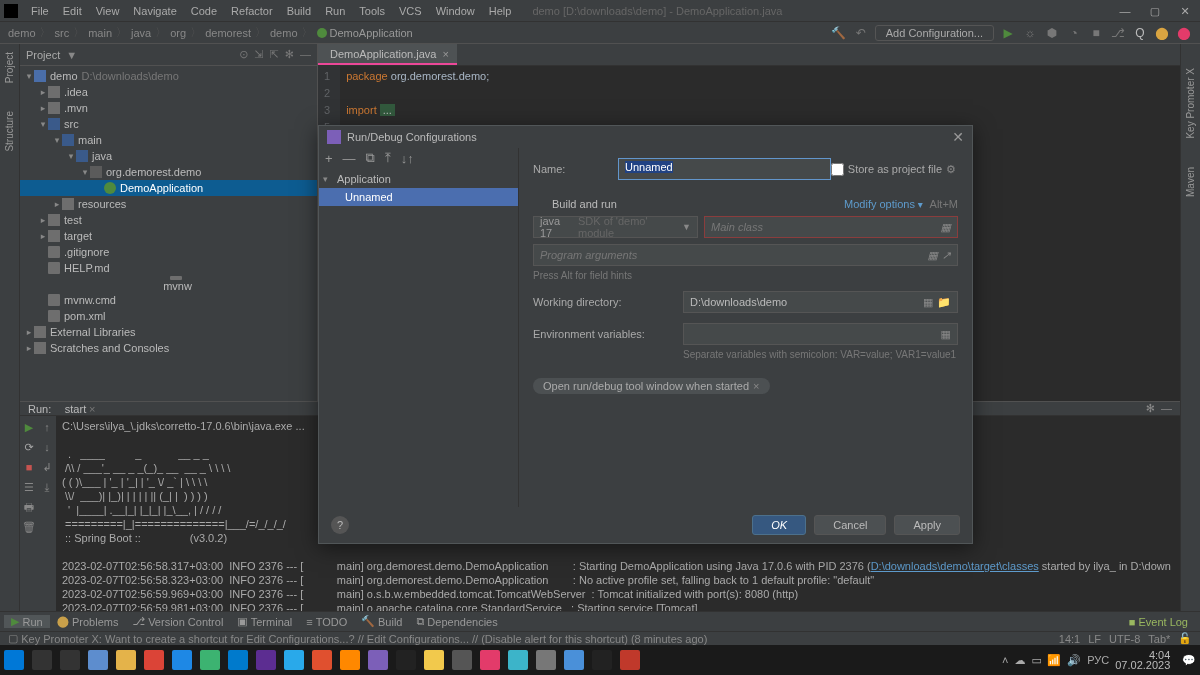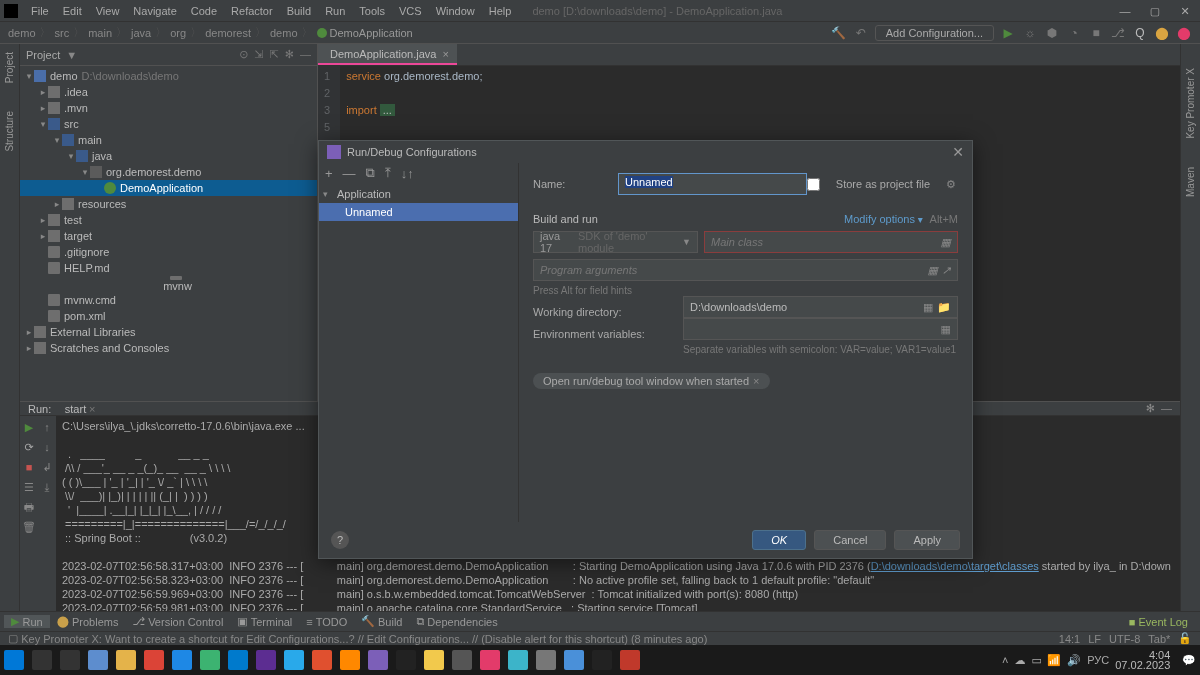--- a/index.html
+++ b/index.html
@@ -48,52 +48,52 @@
 .code { display:flex; font-family:Consolas,monospace; font-size:12px; }
 .gnum { background:#313335; color:#606366; padding:2px 10px 2px 6px; text-align:right; line-height:17px; }
 .src { padding:2px 6px; line-height:17px; }
 .kw { color:#cc7832; }
 .pk { color:#a9b7c6; }
 .an { color:#bbb529; }
 .hl { background:#32593d; padding:0 3px; }
 .rgutter { width:20px; background:#3c3f41; border-left:1px solid #323232; display:flex; flex-direction:column; align-items:center; padding-top:20px; gap:20px; }
 
 
-.dialog { position:absolute; left:318px; top:140px; width:655px; height:419px; background:#3c3f41; border:1px solid #515658; box-shadow:0 4px 20px rgba(0,0,0,.5); display:flex; flex-direction:column; z-index:20; }
+.dialog { position:absolute; left:318px; top:125px; width:655px; height:419px; background:#3c3f41; border:1px solid #515658; box-shadow:0 4px 20px rgba(0,0,0,.5); display:flex; flex-direction:column; z-index:20; }
 .dtitle { height:22px; display:flex; align-items:center; padding:0 8px; background:#3c3f41; }
 .dtitle .ic-app { width:14px;height:14px;background:#7c5fb8;margin-right:6px; }
 .dtitle .x { margin-left:auto; color:#999; font-size:14px; }
 .dbody { flex:1; display:flex; }
 .dleft { width:200px; border-right:1px solid #323232; display:flex; flex-direction:column; }
 .dtb { height:20px; display:flex; align-items:center; gap:10px; padding:0 6px; color:#999; }
 .dtb .btn { font-size:13px; }
 .dtree { flex:1; padding-top:2px; }
 .drow { display:flex; align-items:center; height:18px; padding-left:4px; }
 .drow .tw { width:10px; color:#888; font-size:9px; }
 .drow.sel { background:#4b6eaf; color:#fff; }
 .dright { flex:1; padding:10px 14px; display:flex; flex-direction:column; }
 .fr { display:flex; align-items:center; margin-bottom:8px; }
 .fr label { width:85px; color:#aaa; }
 .tin { flex:1; background:#45494a; border:1px solid #6296cc; color:#fff; padding:2px 6px; height:22px; }
-.chk { margin-left:auto; display:flex; align-items:center; gap:16px; color:#aaa; }
+.chk { margin-left:auto; display:flex; align-items:center; gap:4px; color:#aaa; }
 .chk .g { width:12px;height:12px; color:#888; }
 .sec { display:flex; align-items:center; margin:10px 0 6px 0; }
-.sec .t { color:#bbb; font-weight:normal; }
+.sec .t { color:#bbb; font-weight:normal;margin-left:19px; }
 .modlink { margin-left:auto; color:#5e9bcc; font-size:10px; }
 .modlink .h { color:#777; margin-left:4px; }
 .rowfields { display:flex; gap:6px; }
 .sel-jdk { background:#45494a; border:1px solid #555; color:#999; padding:2px 6px; height:22px; width:165px; display:flex; align-items:center; }
 .sel-jdk .d { color:#666; margin-left:4px; }
 .sel-jdk .ar { margin-left:auto; color:#888; font-size:9px; }
 .mainclass { flex:1; background:#45494a; border:1px solid #8a3d3d; color:#777; padding:2px 6px; height:22px; display:flex; align-items:center; font-style:italic; }
 .mainclass .ic { margin-left:auto; color:#888; }
 .progargs { background:#45494a; border:1px solid #555; color:#777; padding:2px 6px; height:22px; display:flex; align-items:center; font-style:italic; margin-top:6px; }
 .progargs .ic { margin-left:auto; color:#888; display:flex; gap:4px; }
 .hint { color:#777; font-size:10px; margin-top:4px; }
-.fr2 { display:flex; align-items:flex-end; }
+.fr2 { display:flex; align-items:center; margin-top:10px; }
 .fr2 label { width:150px; color:#aaa; }
 .pathin { flex:1; background:#45494a; border:1px solid #555; color:#bbb; padding:2px 6px; height:22px; display:flex; align-items:center; }
 .pathin .ics { margin-left:auto; display:flex; gap:4px; color:#888; }
 .envhint { color:#777; font-size:10px; margin-top:4px; margin-left:150px; }
 .tag { background:#4c5052; border-radius:10px; padding:2px 10px; color:#aaa; display:inline-flex; align-items:center; gap:4px; margin-top:18px; font-size:10px; }
 .tag .x { color:#888; }
 .editlink { color:#5e9bcc; font-size:10px; margin-top:auto; }
 .dfoot { height:36px; display:flex; align-items:center; padding:0 12px; gap:10px; }
 .dfoot .help { width:18px;height:18px; background:#555; border-radius:50%; color:#bbb; display:flex; align-items:center; justify-content:center; }
 .dfoot .bts { margin-left:auto; display:flex; gap:8px; }
@@ -309,21 +309,21 @@
     </div>
     <div class="code">
       <div class="gnum" id="gnum">
           <div>1</div>
           <div>2</div>
           <div>3</div>
           <div>5</div>
           <div>6</div>
         </div>
       <div class="src" id="src">
-          <div><span class="kw">service </span><span class="pk">org.demorest.demo;</span></div>
+          <div><span class="kw">package </span><span class="pk">org.demorest.demo;</span></div>
           <div>&nbsp;</div>
           <div><span class="kw">import </span><span class="hl">...</span><span class="pk"></span></div>
           <div>&nbsp;</div>
           <div><span class="an">@SpringBootApplication</span></div>
         </div>
     </div>
   </div>
 
   <div class="rgutter">
     <div class="vtab">Key Promoter X</div>

